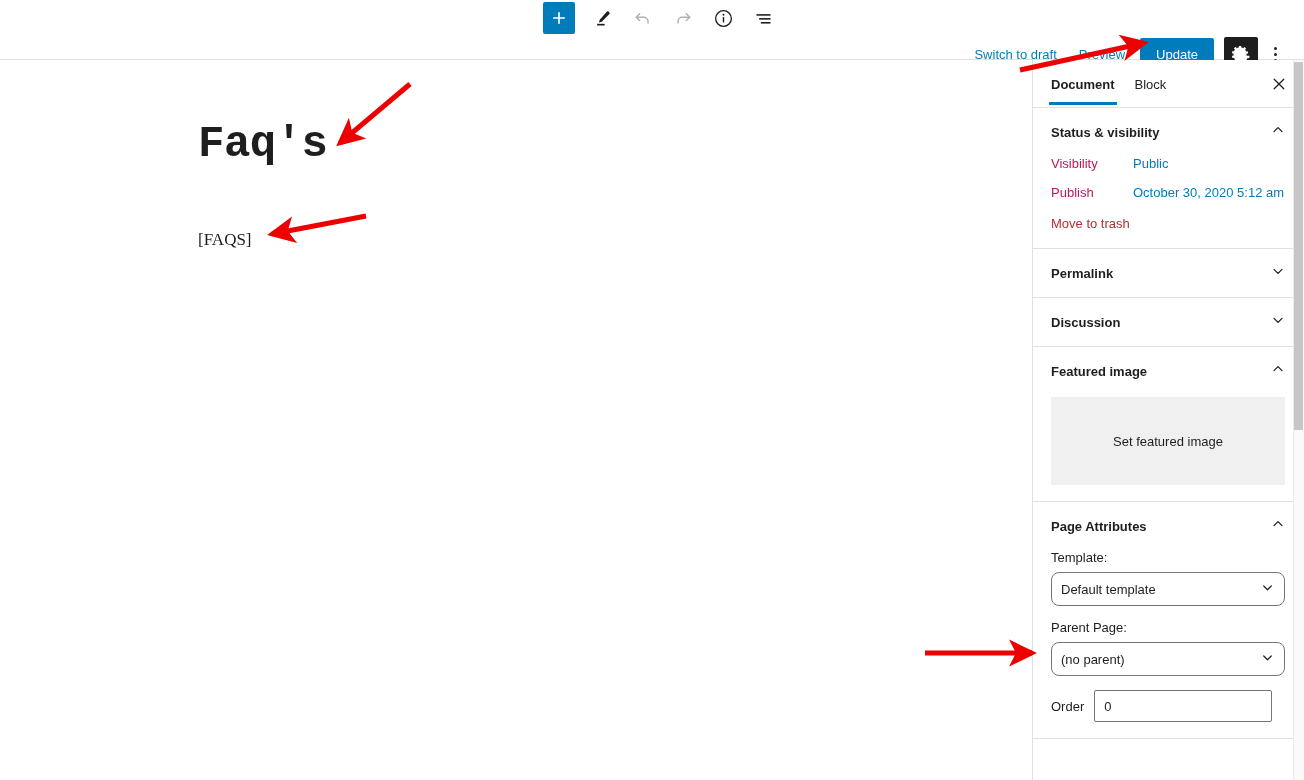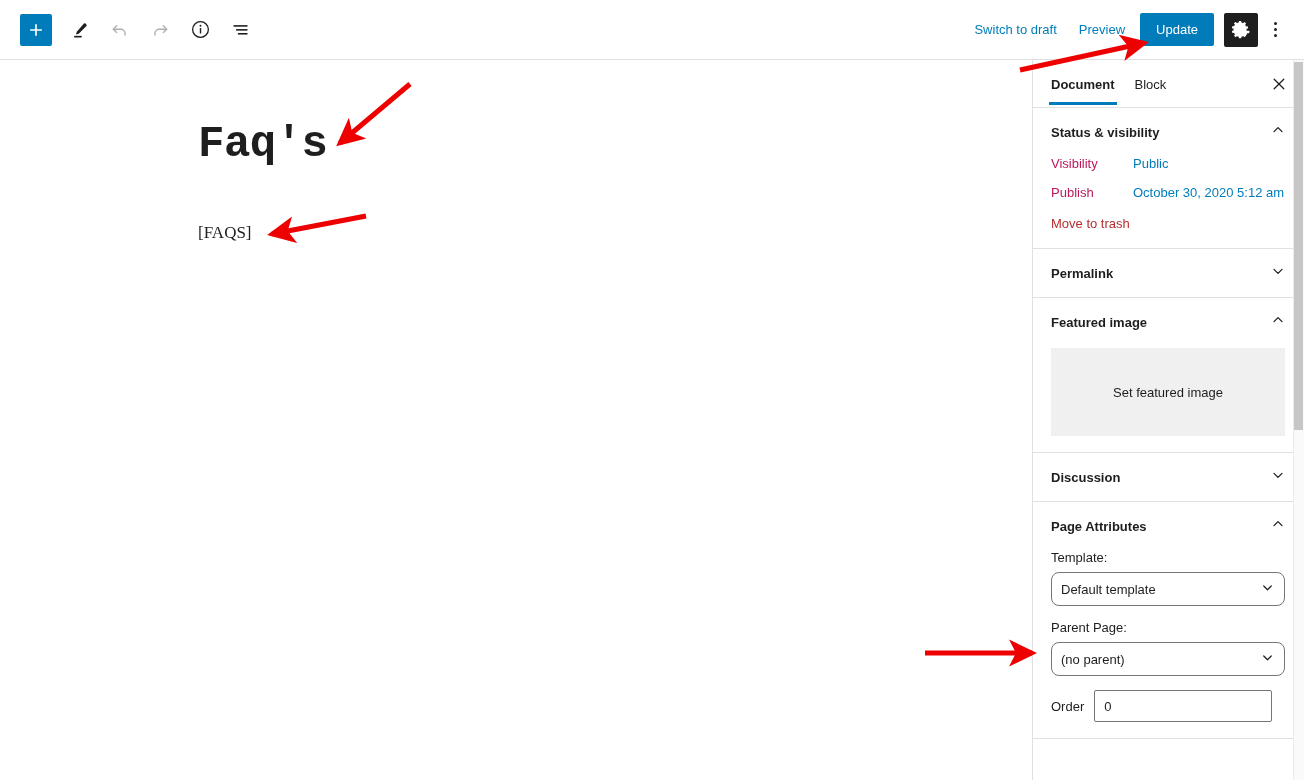--- a/index.html
+++ b/index.html
@@ -17,21 +17,21 @@
     position: absolute; left: 0; top: 0;
     width: 3px; height: 56px; background: #23282d;
   }
 
   
   .toolbar {
     position: absolute; left: 0; top: 0;
     width: 1304px; height: 60px;
     background: #fff;
     border-bottom: 1px solid #e0e0e0;
-    display: flex; align-items: center;
+    display: flex; align-items: center; flex-direction: column;
   }
   .tb-left { display: flex; align-items: center; padding-left: 20px; gap: 4px; }
   .tb-right {
     margin-left: auto; display: flex; align-items: center;
     gap: 2px; padding-right: 14px;
   }
   .tb-btn {
     width: 36px; height: 36px;
     display: flex; align-items: center; justify-content: center;
     background: transparent; border: none; cursor: pointer; border-radius: 2px;
@@ -68,21 +68,21 @@
     width: 1032px; height: 720px; background: #fff;
     overflow: hidden;
   }
   .post-title {
     position: absolute; left: 198px; top: 62px;
     font-family: Liberation Mono, monospace;
     font-weight: 700; font-size: 44px; color: #1e1e1e;
     letter-spacing: -0.5px; line-height: 1;
   }
   .shortcode-block {
-    position: absolute; left: 198px; top: 163px;
+    position: absolute; left: 198px; top: 170px;
     font-family: "Liberation Serif", serif;
     font-size: 17px; color: #1e1e1e;
   }
 
   
   .sidebar {
     position: absolute; right: 0; top: 60px;
     width: 272px; height: 720px;
     background: #fff;
     border-left: 1px solid #e0e0e0;
@@ -291,40 +291,40 @@
         <span>
           <svg width="16" height="16" viewBox="0 0 20 20" aria-hidden="true">
             <path d="M5 8l5 5 5-5" fill="none" stroke="#1e1e1e" stroke-width="1.6" stroke-linecap="round" stroke-linejoin="round"></path>
           </svg>
         </span>
       </div>
     </div>
 
     <div class="panel">
       <div class="panel-head">
+        <span class="panel-title">Discussion</span>
+        <span>
+          <svg width="16" height="16" viewBox="0 0 20 20" aria-hidden="true">
+            <path d="M5 8l5 5 5-5" fill="none" stroke="#1e1e1e" stroke-width="1.6" stroke-linecap="round" stroke-linejoin="round"></path>
+          </svg>
+        </span>
+      </div>
+    </div>
+
+    <div class="panel">
+      <div class="panel-head">
         <span class="panel-title">Featured image</span>
         <span>
           <svg width="16" height="16" viewBox="0 0 20 20" aria-hidden="true">
             <path d="M5 12l5-5 5 5" fill="none" stroke="#1e1e1e" stroke-width="1.6" stroke-linecap="round" stroke-linejoin="round"></path>
           </svg>
         </span>
       </div>
       <div class="panel-body">
         <div class="featured-box">Set featured image</div>
-      </div>
-    </div>
-
-    <div class="panel">
-      <div class="panel-head">
-        <span class="panel-title">Discussion</span>
-        <span>
-          <svg width="16" height="16" viewBox="0 0 20 20" aria-hidden="true">
-            <path d="M5 8l5 5 5-5" fill="none" stroke="#1e1e1e" stroke-width="1.6" stroke-linecap="round" stroke-linejoin="round"></path>
-          </svg>
-        </span>
       </div>
     </div>
 
     <div class="panel">
       <div class="panel-head">
         <span class="panel-title">Page Attributes</span>
         <span>
           <svg width="16" height="16" viewBox="0 0 20 20" aria-hidden="true">
             <path d="M5 12l5-5 5 5" fill="none" stroke="#1e1e1e" stroke-width="1.6" stroke-linecap="round" stroke-linejoin="round"></path>
           </svg>

